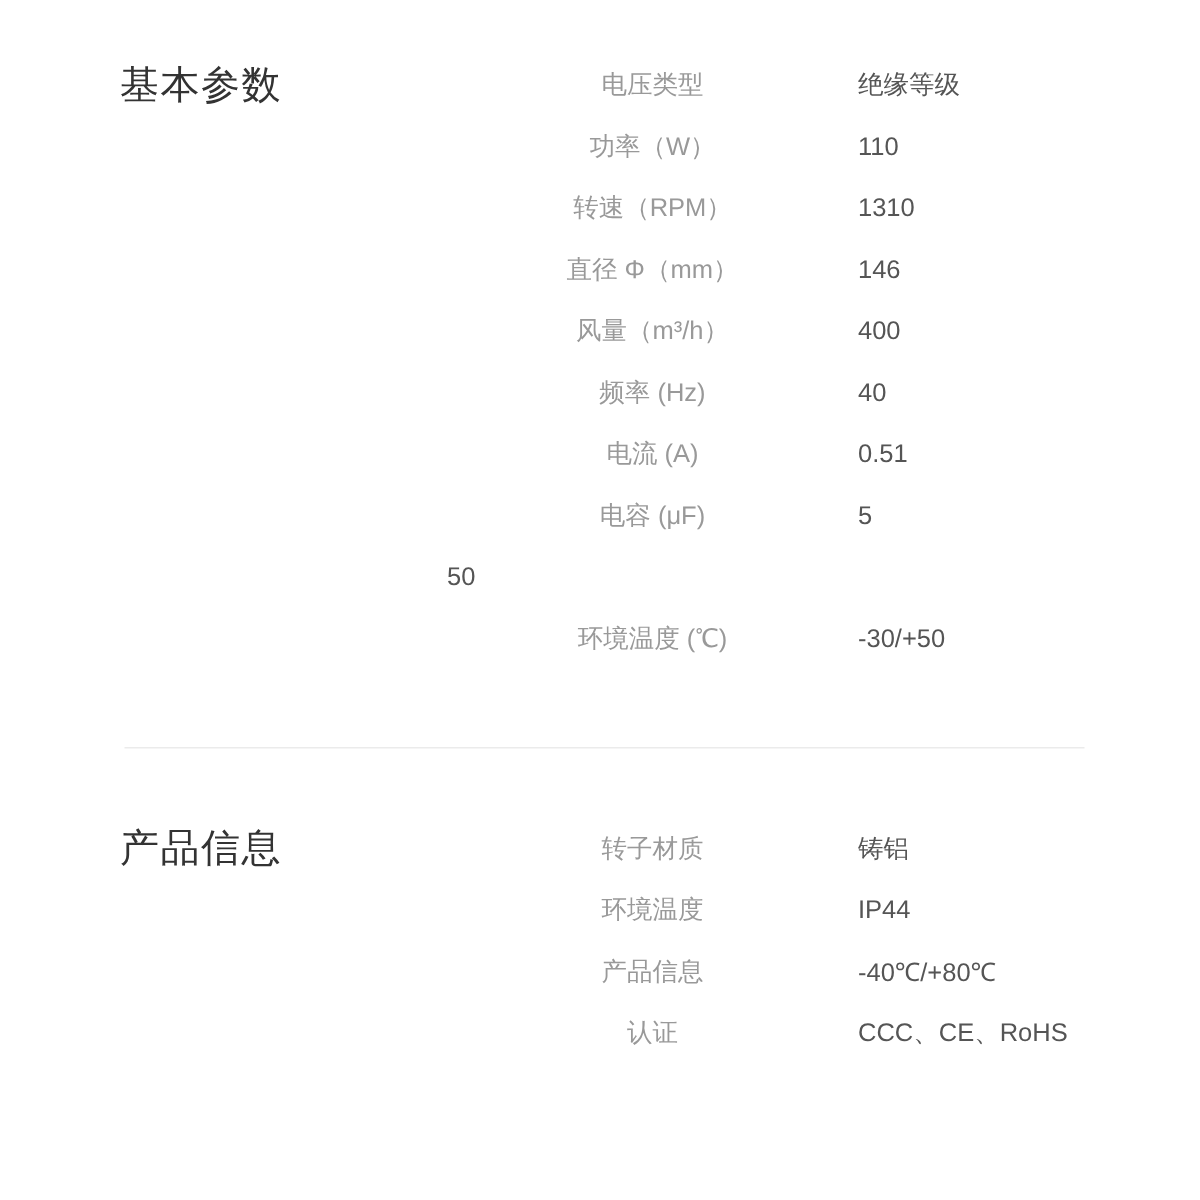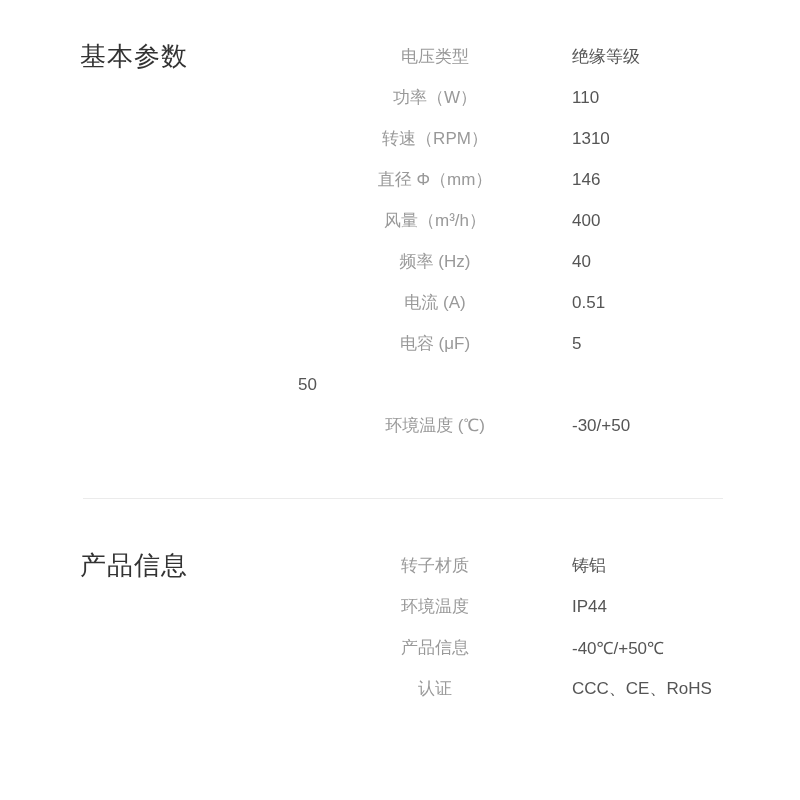--- a/index.html
+++ b/index.html
@@ -113,21 +113,21 @@
       <div class="spec-row">
         <div class="spec-label">转子材质</div>
         <div class="spec-value">铸铝</div>
       </div>
       <div class="spec-row">
         <div class="spec-label">环境温度</div>
         <div class="spec-value">IP44</div>
       </div>
       <div class="spec-row">
         <div class="spec-label">产品信息</div>
-        <div class="spec-value">-40℃/+50℃</div>
+        <div class="spec-value">-40℃/+80℃</div>
       </div>
       <div class="spec-row">
         <div class="spec-label">认证</div>
         <div class="spec-value">CCC、CE、RoHS</div>
       </div>
     </div>
   </div>
 
 </div>
 

